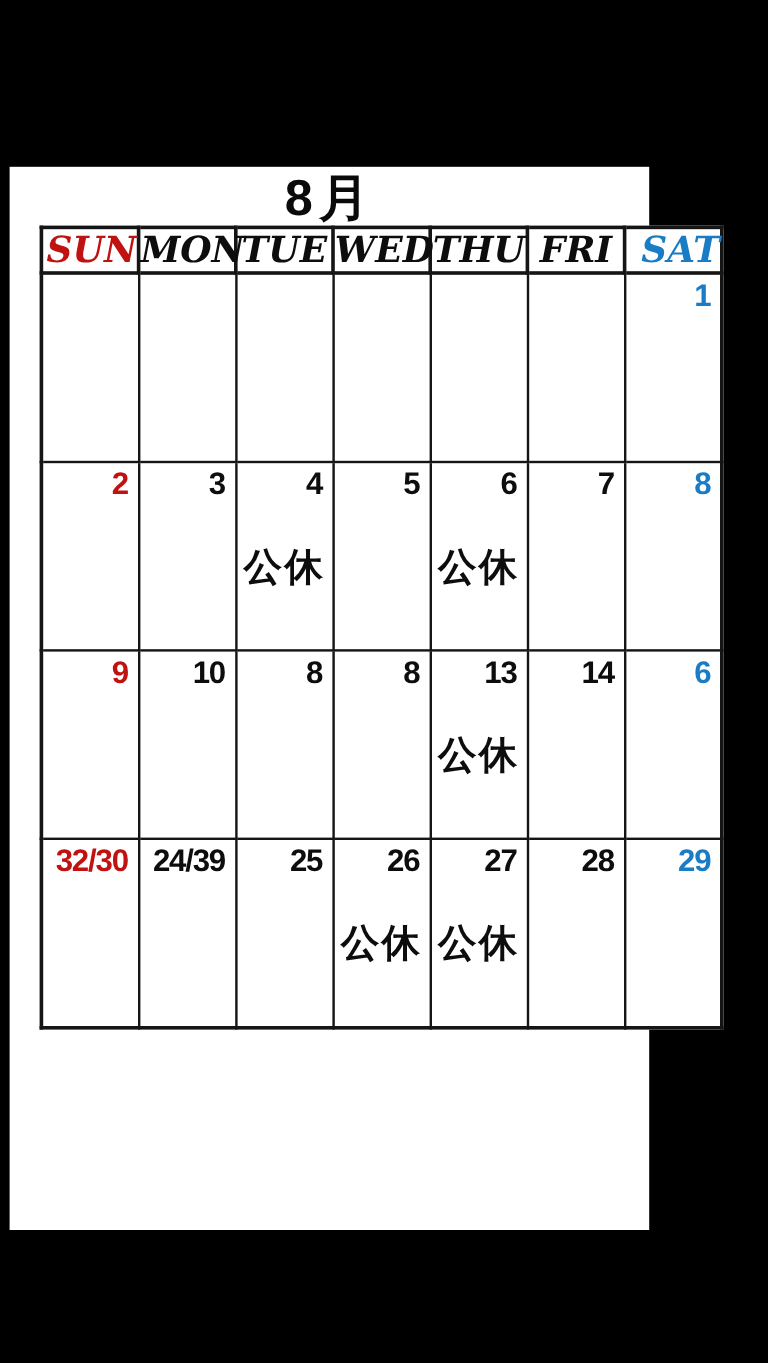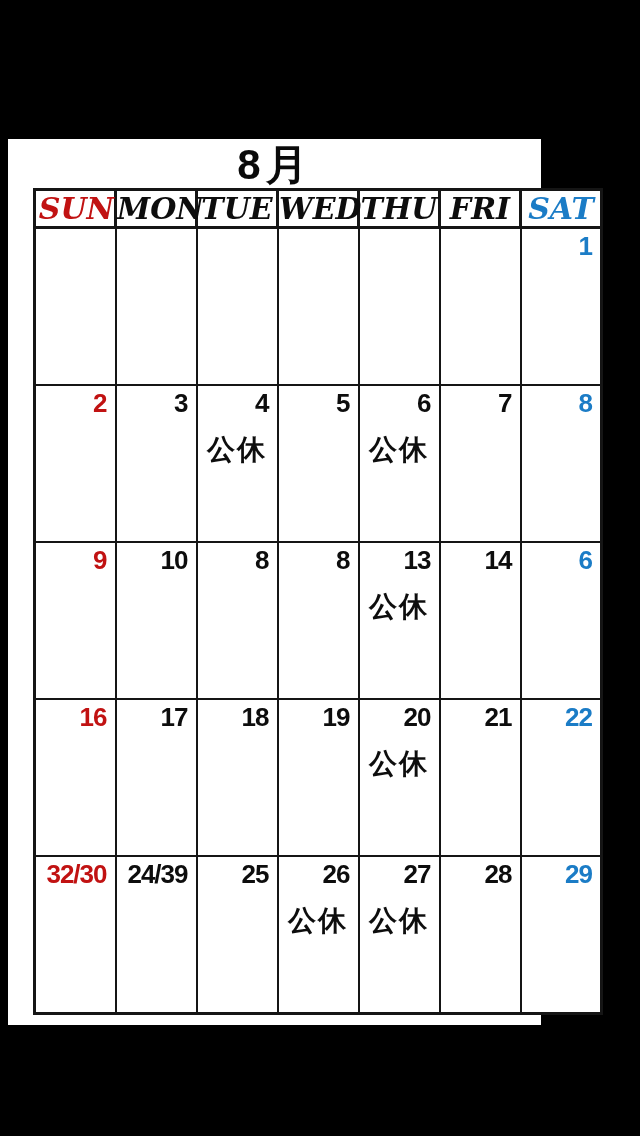--- a/index.html
+++ b/index.html
@@ -25,35 +25,35 @@
     border-collapse:collapse;table-layout:fixed;
     border:3px solid #151515;background:#fff;
   }
   table.calendar th{
     border:3px solid #151515;height:34px;padding:0;
     font-family:"DejaVu Serif","Liberation Serif",serif;
     font-style:italic;font-weight:bold;font-size:30px;
     color:#0d0d0d;text-align:center;vertical-align:middle;
   }
   table.calendar th.sun{color:var(--sun,#c11212);text-align:right;}
-  table.calendar th.sat{color:var(--sat,#1b7cc6);}
+  table.calendar th.sat{color:var(--sat,#1b7cc6);text-align:right;}
   table.calendar td{
     border:2px solid #151515;height:155px;padding:0;
     vertical-align:top;background:#fff;
   }
   .date{
     text-align:right;padding:3px 8px 0 0;
     font-size:26px;font-weight:bold;color:#0d0d0d;
     line-height:1.1;letter-spacing:-1px;
   }
   .date.sun{color:var(--sun,#c11212);}
   .date.sat{color:var(--sat,#1b7cc6);}
   .note{
-    text-align:center;margin-top:13px;
-    font-size:28px;font-weight:bold;color:#0d0d0d;
+    text-align:center;margin-top:33px;
+    font-size:32px;font-weight:bold;color:#0d0d0d;
     letter-spacing:2px;
   }
 </style>
 </head>
 <body>
 
 <div class="letterbox top"></div>
 
 <div class="page">
   <div class="title">8月</div>
@@ -138,44 +138,20 @@
           </td>
           <td>
             <div class="date">14</div>
           </td>
           <td>
             <div class="date sat">6</div>
           </td>
         </tr>
         <tr>
           <td>
-            <div class="date sun">16</div>
-          </td>
-          <td>
-            <div class="date">17</div>
-          </td>
-          <td>
-            <div class="date">18</div>
-          </td>
-          <td>
-            <div class="date">19</div>
-          </td>
-          <td>
-            <div class="date">20</div>
-            <div class="note">公休</div>
-          </td>
-          <td>
-            <div class="date">21</div>
-          </td>
-          <td>
-            <div class="date sat">22</div>
-          </td>
-        </tr>
-        <tr>
-          <td>
             <div class="date sun">32/30</div>
           </td>
           <td>
             <div class="date">24/39</div>
           </td>
           <td>
             <div class="date">25</div>
           </td>
           <td>
             <div class="date">26</div>

